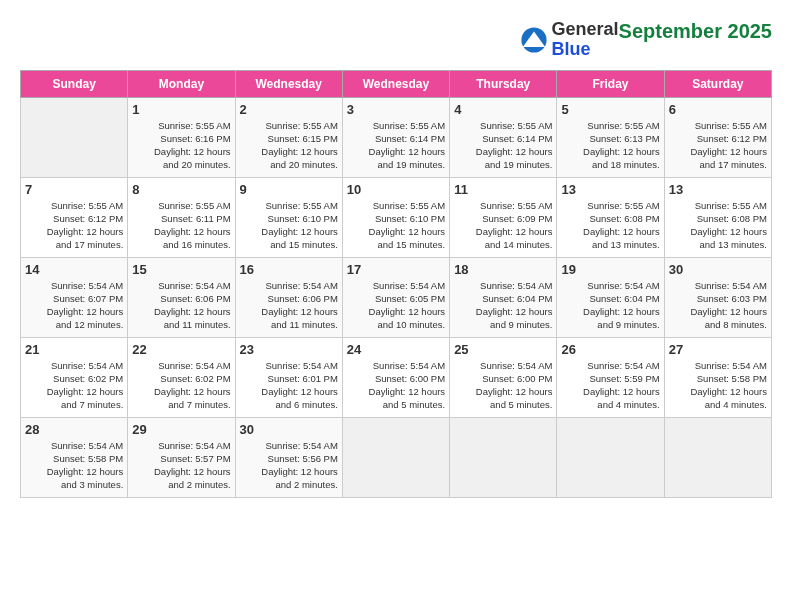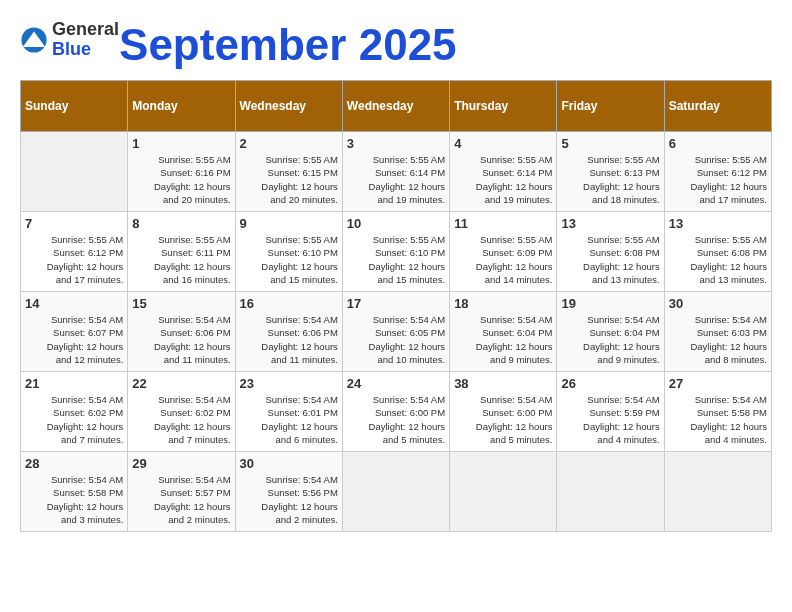--- a/index.html
+++ b/index.html
@@ -5,21 +5,21 @@
     * { box-sizing: border-box; margin: 0; padding: 0; }
     body {
       font-family: Arial, sans-serif;
       background: #fff;
       width: 792px;
       min-height: 612px;
       padding: 20px;
     }
     .header {
       display: flex;
-      justify-content: flex-start;
+      justify-content: flex-end;
       align-items: flex-start;
       margin-bottom: 10px;
     }
     .logo {
       display: flex;
       align-items: center;
     }
     .logo-text {
       display: flex;
       flex-direction: column;
@@ -37,38 +37,38 @@
     }
     .logo-icon {
       width: 28px;
       height: 28px;
       margin-right: 4px;
     }
     .title-block {
       text-align: right;
     }
     .month-title {
-      font-size: 44px;
-      font-weight: bold;
-      color: #1d4ed8;
+      font-size: 20px;
+      font-weight: bold;
+      color: #15803d;
     }
     .location {
       font-size: 15px;
       color: #555;
     }
     table {
       width: 100%;
       border-collapse: collapse;
       font-size: 10.5px;
     }
     thead tr th {
-      background-color: #a16207;
+      background-color: #ec4899;
       color: #fff;
-      padding: 18px 4px;
-      text-align: left;
+      padding: 6px 4px;
+      text-align: center;
       font-size: 12px;
       font-weight: bold;
       border: 1px solid #aaa;
     }
     tbody tr td {
       border: 1px solid #ccc;
       vertical-align: top;
       padding: 4px;
       width: 14.28%;
       min-height: 70px;
@@ -299,21 +299,21 @@
 and 6 minutes.</div>
         </td>
         <td>
           <span class="day-number">24</span>
           <div class="day-info" style="white-space: pre-line;">Sunrise: 5:54 AM
 Sunset: 6:00 PM
 Daylight: 12 hours
 and 5 minutes.</div>
         </td>
         <td>
-          <span class="day-number">38</span>
+          <span class="day-number">25</span>
           <div class="day-info" style="white-space: pre-line;">Sunrise: 5:54 AM
 Sunset: 6:00 PM
 Daylight: 12 hours
 and 5 minutes.</div>
         </td>
         <td>
           <span class="day-number">26</span>
           <div class="day-info" style="white-space: pre-line;">Sunrise: 5:54 AM
 Sunset: 5:59 PM
 Daylight: 12 hours

